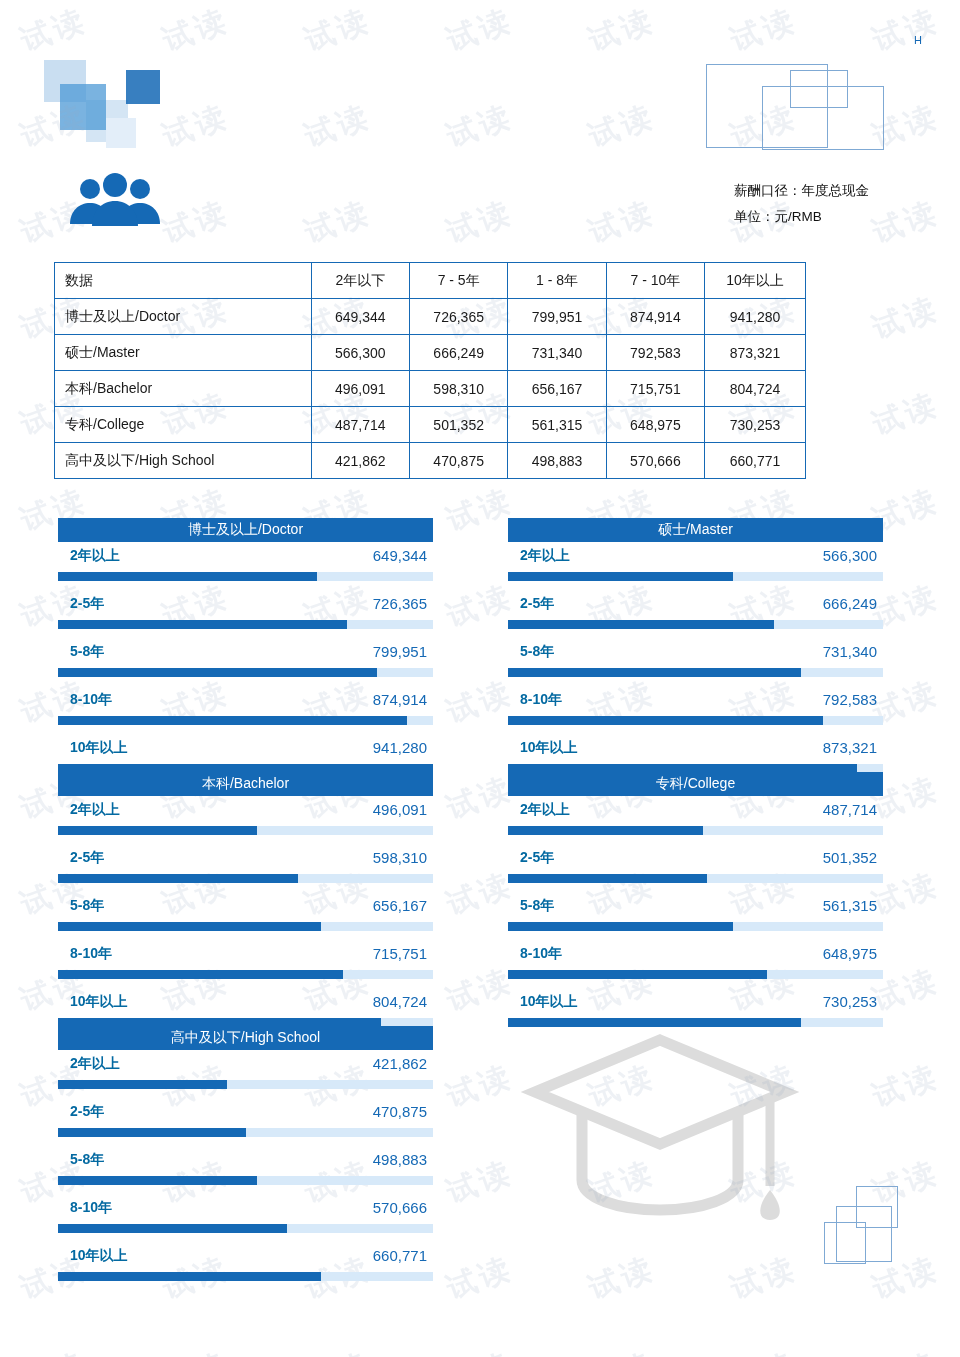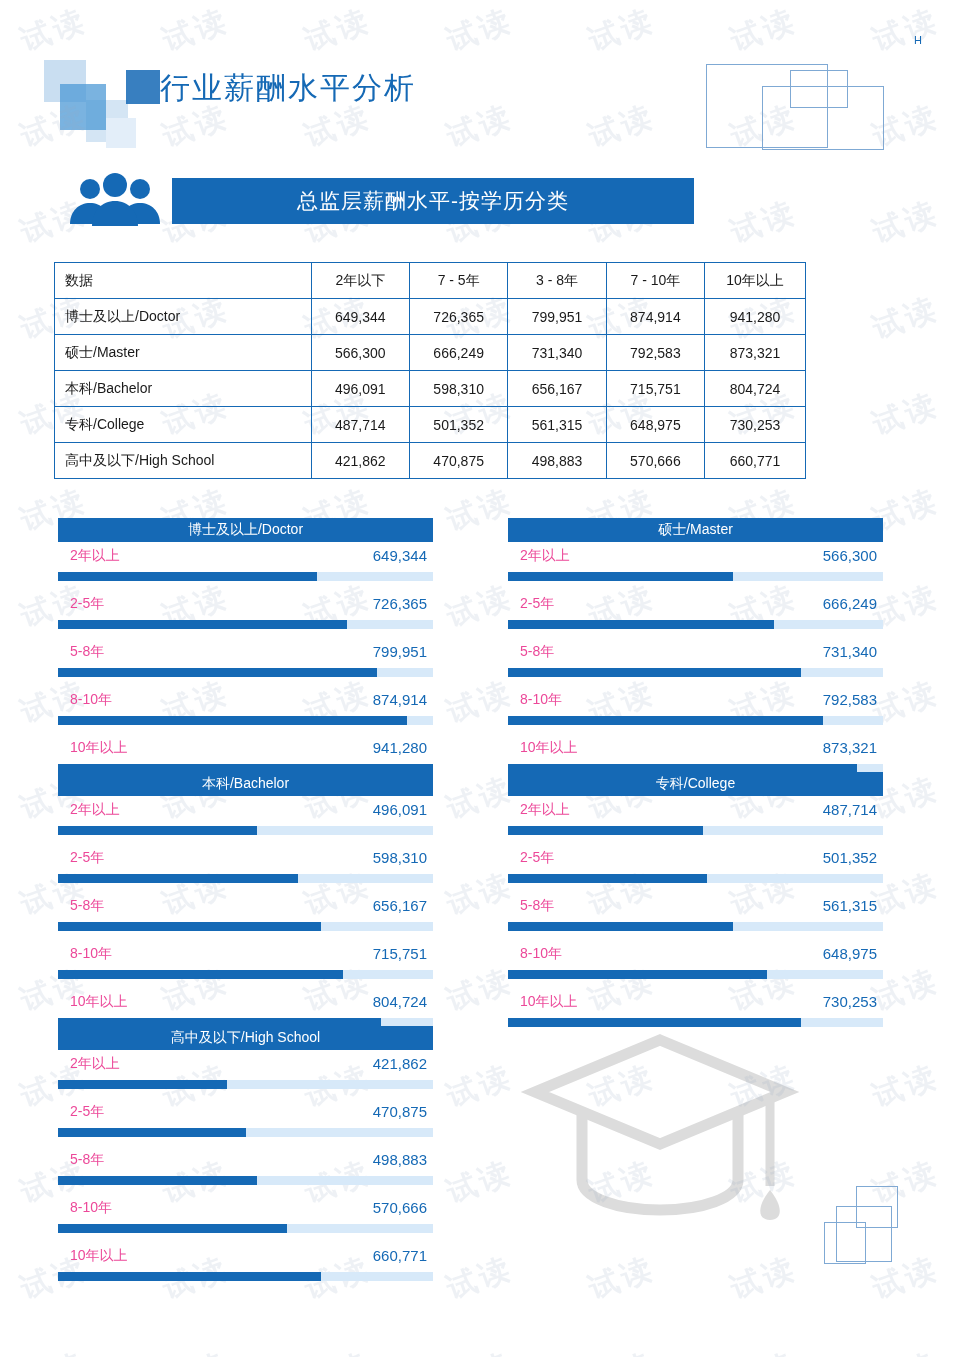--- a/index.html
+++ b/index.html
@@ -153,21 +153,22 @@
   }
   .bar-row {
     position: relative;
     height: 48px;
   }
   .bar-row .bar-label {
     position: absolute;
     left: 12px;
     top: 5px;
     font-size: 14px;
-    color: #ec4899;
+    color: #0369a1;
+    font-weight: bold;
   }
   .bar-row .bar-value {
     position: absolute;
     right: 6px;
     top: 5px;
     font-size: 15px;
     color: #1569b5;
   }
   .bar-track {
     position: absolute;
@@ -213,46 +214,48 @@
 <div id="cap">
   <svg width="280" height="240" viewBox="0 0 280 240" fill="none">
     <path d="M140 30 L265 82 L140 134 L15 82 Z" stroke="#dcdcdc" stroke-width="11" fill="none"></path>
     <path d="M62 104 L62 170 C62 188 98 200 140 200 C182 200 218 188 218 170 L218 104" stroke="#dcdcdc" stroke-width="11" fill="none"></path>
     <path d="M250 88 L250 176" stroke="#dcdcdc" stroke-width="9"></path>
     <path d="M250 180 c-13 16 -13 30 0 30 c13 0 13 -14 0 -30 z" fill="#dcdcdc"></path>
   </svg>
 </div>
 
 <div id="header">
-  <div id="page-title">行业薪酬水平分析</div>
   <div id="corner-letter">H</div>
 </div>
 
 <div id="banner-row">
   <div id="people-icon">
     <svg width="110" height="60" viewBox="0 0 110 60">
       <circle cx="30" cy="17" r="10" fill="#1569b5"></circle>
       <circle cx="80" cy="17" r="10" fill="#1569b5"></circle>
       <circle cx="55" cy="13" r="12" fill="#1569b5"></circle>
       <path d="M10 52 c0 -13 9 -21 20 -21 c11 0 20 8 20 21 z" fill="#1569b5"></path>
       <path d="M60 52 c0 -13 9 -21 20 -21 c11 0 20 8 20 21 z" fill="#1569b5"></path>
       <path d="M32 54 c0 -15 10 -25 23 -25 c13 0 23 10 23 25 z" fill="#1569b5"></path>
     </svg>
   </div>
-  <div id="banner">总监层薪酬水平-按学历分类</div>
+  <div id="banner-notes">
+    <div>薪酬口径：年度总现金</div>
+    <div>单位：元/RMB</div>
+  </div>
 </div>
 
 <div id="main-table-wrap">
   <table class="main">
     <tbody id="table-body">
         <tr class="head">
           <td class="rowhead">数据</td>
           <td class="val">2年以下</td>
           <td class="val">7 - 5年</td>
-          <td class="val">3 - 8年</td>
+          <td class="val">1 - 8年</td>
           <td class="val">7 - 10年</td>
           <td class="val">10年以上</td>
         </tr>
         <tr>
           <td class="rowhead">博士及以上/Doctor</td>
           <td class="val">649,344</td>
           <td class="val">726,365</td>
           <td class="val">799,951</td>
           <td class="val">874,914</td>
           <td class="val">941,280</td>

